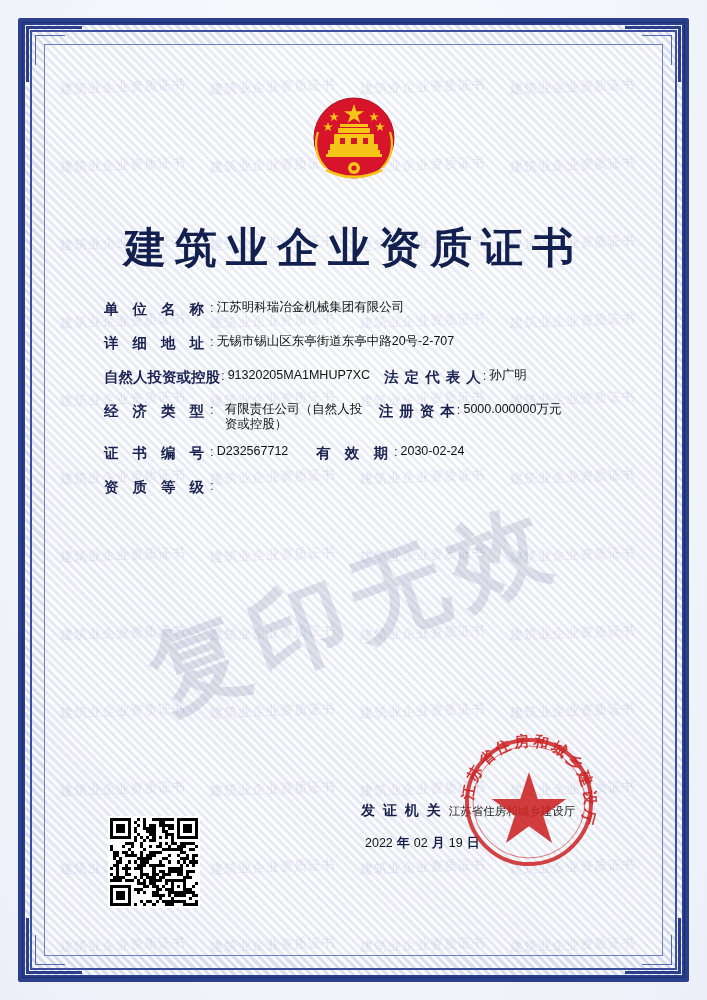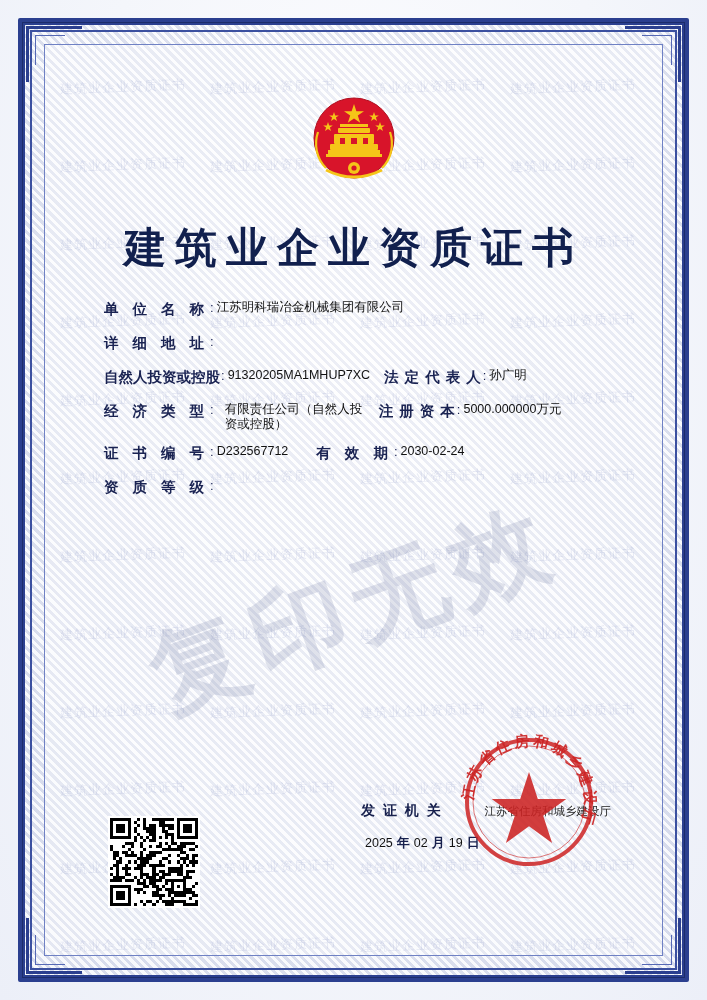--- a/index.html
+++ b/index.html
@@ -225,21 +225,20 @@
     text-align: left;
   }
   .issuer-row {
     display: flex;
     align-items: baseline;
     font-size: 14px;
     color: #17204d;
     font-weight: bold;
     letter-spacing: 2px;
     margin-bottom: 14px;
-    justify-content: space-between;
   }
   .issuer-org {
     font-size: 11.5px;
     font-weight: normal;
     letter-spacing: 0;
     color: #222;
     padding-left: 6px;
   }
   .date-row {
     display: flex;
@@ -370,20 +369,21 @@
 
     <div class="row">
       <span class="lbl sp5">单 位 名 称</span>
       <span class="colon">:</span>
       <span class="val grow">江苏明科瑞冶金机械集团有限公司</span>
     </div>
 
     <div class="row">
       <span class="lbl sp5">详 细 地 址</span>
       <span class="colon">:</span>
+      <span class="val grow">无锡市锡山区东亭街道东亭中路20号-2-707</span>
     </div>
 
     <div class="row">
       <span class="lbl sp0">自然人投资或控股</span>
       <span class="colon">:</span>
       <span class="val">91320205MA1MHUP7XC</span>
       <span class="pair-gap"></span>
       <span class="lbl sp1">法 定 代 表 人</span>
       <span class="colon">:</span>
       <span class="val">孙广明</span>
@@ -836,21 +836,21 @@
         <rect x="28" y="28" width="1" height="1" fill="#000000"></rect>
       </svg>
   </div>
 
   <div class="issuer">
     <div class="issuer-row">
       <span>发 证 机 关</span>
       <span class="issuer-org">江苏省住房和城乡建设厅</span>
     </div>
     <div class="date-row">
-      <span class="date-num">2025</span>
+      <span class="date-num">2022</span>
       <span class="date-lbl">年</span>
       <span class="date-num">02</span>
       <span class="date-lbl">月</span>
       <span class="date-num">19</span>
       <span class="date-lbl">日</span>
     </div>
   </div>
 
   <div class="seal">
     <svg viewBox="0 0 160 160" width="160" height="160">

